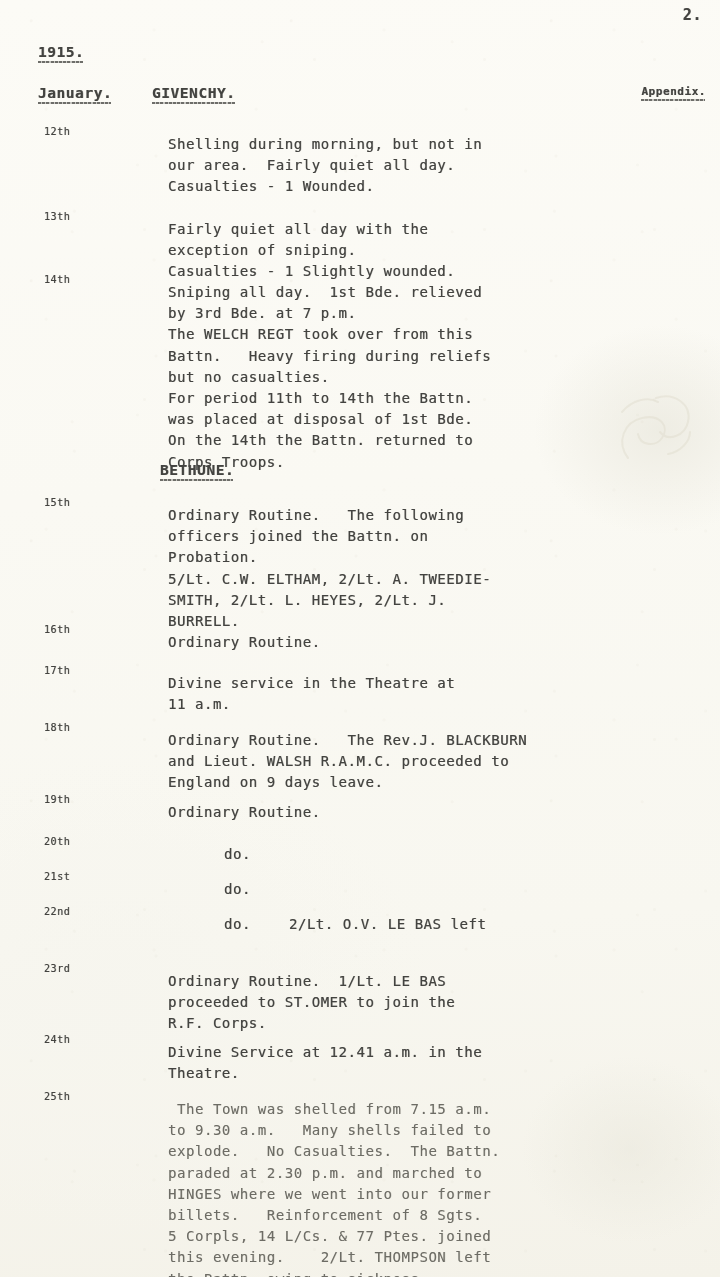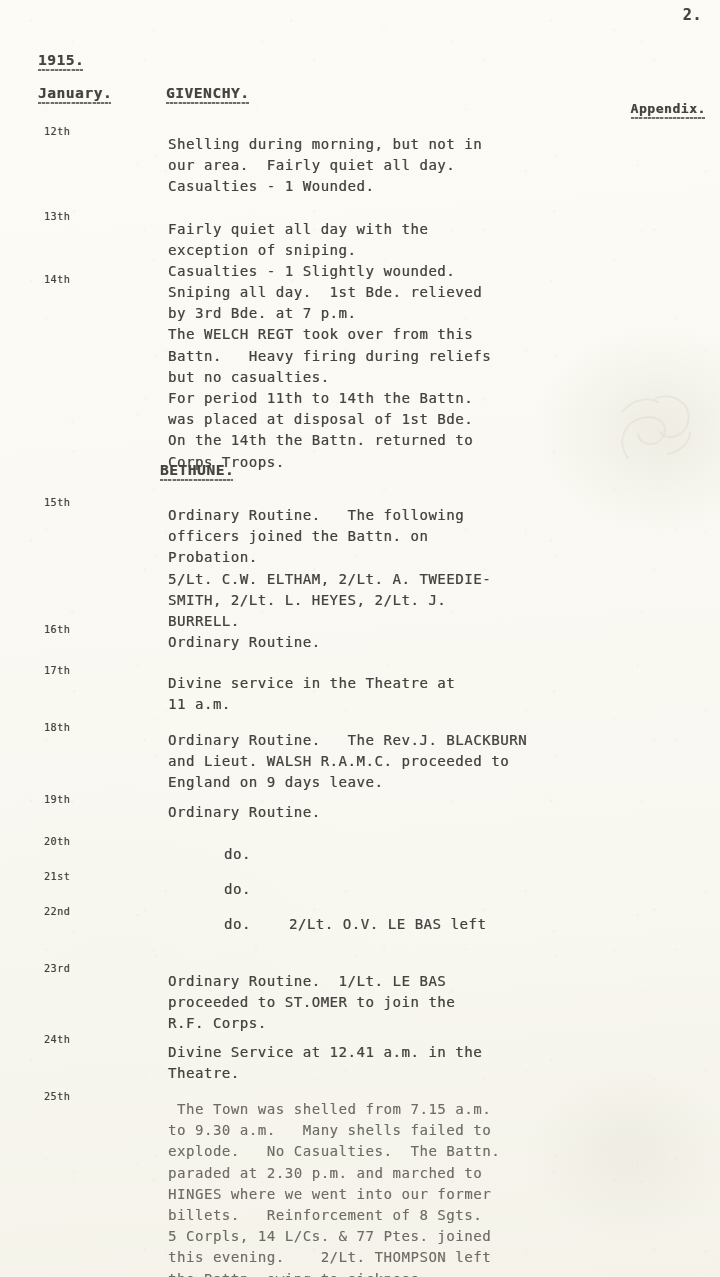--- a/index.html
+++ b/index.html
@@ -75,35 +75,35 @@
     position: absolute;
     right: 18px;
     top: 6px;
     font-size: 15px;
     font-weight: bold;
   }
 
   .year {
     position: absolute;
     left: 38px;
-    top: 52px;
+    top: 44px;
     font-size: 14.5px;
     font-weight: bold;
   }
 
   .hdr-row {
     position: absolute;
     left: 0;
     top: 85px;
     width: 720px;
     height: 22px;
   }
   .hdr-month { position: absolute; left: 38px; top: 0; font-size: 14.5px; font-weight: bold; }
-  .hdr-place { position: absolute; left: 166px; top: 0; font-size: 14.5px; font-weight: bold; text-decoration: underline; }
-  .hdr-appendix { position: absolute; right: 14px; top: 16px; font-size: 13px; font-weight: bold; }
+  .hdr-place { position: absolute; left: 152px; top: 0; font-size: 14.5px; font-weight: bold; text-decoration: underline; }
+  .hdr-appendix { position: absolute; right: 14px; top: 0; font-size: 11px; font-weight: bold; }
 
   
   .uline {
     position: relative;
     display: inline-block;
     padding-bottom: 1px;
   }
   .uline::after {
     content: "";
     position: absolute;

